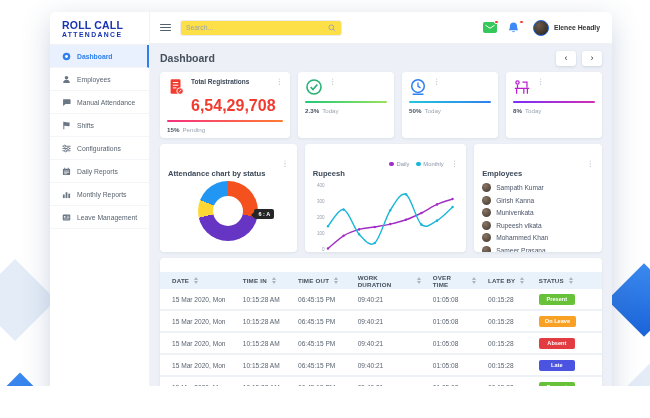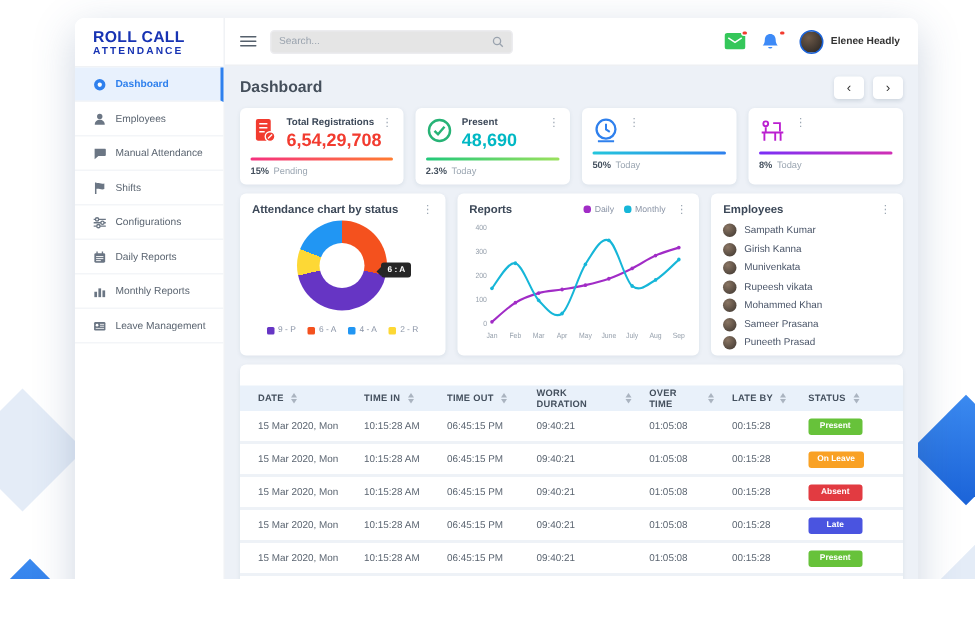--- a/index.html
+++ b/index.html
@@ -29,21 +29,21 @@
               font-size:6.8px; color:#5a6470; cursor:pointer; }
   .nav-item .nico { width:9px; height:9px; margin-right:6px; color:#6b7684; flex-shrink:0; }
   .nav-item.active { background:#e8f1fd; color:#2f80ed; border-right:2px solid #2f80ed; font-weight:700; }
   .nav-item.active .nico { color:#2f80ed; }
 
   
   .rightcol { flex:1; display:flex; flex-direction:column; min-width:0; }
   .topbar { height:32px; background:#fff; border-bottom:1px solid #eef0f3; display:flex; align-items:center; padding:0 12px 0 10px; flex-shrink:0; }
   .burger { width:11px; cursor:pointer; margin-right:9px; }
   .burger i { display:block; height:1.6px; background:#55606c; margin:1.6px 0; border-radius:1px; }
-  .search { display:flex; align-items:center; width:162px; height:16px; background:#e5e5e5; border:1px solid #ececef; border-radius:3px; padding:0 5px; }
+  .search { display:flex; align-items:center; width:162px; height:16px; background:#fde047; border:1px solid #ececef; border-radius:3px; padding:0 5px; }
   .search input { flex:1; border:0; outline:0; background:transparent; font-size:6.8px; color:#555; }
   .search input::placeholder { color:#9aa3ae; }
   .tb-right { margin-left:auto; display:flex; align-items:center; gap:11px; }
   .badge-ico { position:relative; width:14px; height:12px; cursor:pointer; }
   .dot { position:absolute; right:-2px; top:-2px; width:4.5px; height:4.5px; background:#f23b2f; border-radius:50%; border:1px solid #fff; }
   .user { display:flex; align-items:center; gap:5px; cursor:pointer; }
   .avatar { width:16px; height:16px; border-radius:50%; background:radial-gradient(circle at 35% 30%, #6e5a49, #23211f); border:1px solid #1b63d8; }
   .uname { font-size:6.8px; font-weight:700; color:#333; }
 
   
@@ -54,34 +54,34 @@
   .pager button { width:20px; height:15px; background:#fff; border:0; border-radius:3px; box-shadow:0 1px 3px rgba(30,60,90,.15);
                   font-size:9px; line-height:13px; color:#333; cursor:pointer; }
 
   
   .cards { display:flex; gap:8px; margin:4px 0 6px; }
   .card { flex:1; background:#fff; border-radius:4px; box-shadow:0 1px 3px rgba(30,60,90,.08); padding:6px 7px 5px; }
   .card-top { display:flex; align-items:flex-start; }
   .cico { width:18px; height:18px; margin-right:6px; flex-shrink:0; }
   .ctx { flex:1; min-width:0; }
   .clabel { font-size:6.5px; font-weight:700; color:#3c4858; white-space:nowrap; }
-  .cvalue { font-size:12px; font-weight:800; margin-top:1px; white-space:nowrap; }
+  .cvalue { font-size:16px; font-weight:800; margin-top:12px; white-space:nowrap; }
   .kebab { font-size:7.5px; color:#9aa5b1; cursor:pointer; line-height:1; }
   .cline { height:2px; border-radius:2px; margin:5px 0 4px; }
   .cfoot { font-size:6.2px; color:#9aa5b1; }
   .cfoot b { color:#44505e; margin-right:3px; }
 
   
   .panels { display:flex; gap:8px; height:108px; margin-bottom:6px; }
   .panel { background:#fff; border-radius:4px; box-shadow:0 1px 3px rgba(30,60,90,.08); padding:6px 8px; position:relative; overflow:hidden; }
   .p-donut { flex:1.08; }
   .p-reports { flex:1.3; }
   .p-emps { flex:1; }
   .panel-head { display:flex; align-items:center; justify-content:space-between; }
-  .ptitle { font-size:7.6px; font-weight:700; color:#3c4858; }
+  .ptitle { font-size:7.6px; font-weight:700; color:#3c4858;margin-top:19px; }
 
   .donut-wrap { position:relative; height:66px; display:flex; justify-content:center; margin-top:3px; }
   .donut { position:relative; width:60px; height:60px; }
   .donut-ring { position:absolute; inset:0; border-radius:50%; }
   .donut-hole { position:absolute; inset:15px; border-radius:50%; background:#fff; }
   .tooltip { position:absolute; left:calc(50% + 26px); top:42%; background:#262626; color:#fff; font-size:5.5px; font-weight:700;
              padding:2px 4px; border-radius:2px; white-space:nowrap; }
   .tooltip:before { content:""; position:absolute; left:-3px; top:3px; border:3px solid transparent; border-right-color:#262626; border-left:0; }
   .dlegend { display:flex; justify-content:center; gap:8px; margin-top:4px; }
   .dlegend .li { display:flex; align-items:center; font-size:5.6px; color:#8a94a6; }
@@ -267,24 +267,20 @@
             <div class="cline" style="background: linear-gradient(90deg, rgb(245, 49, 127), rgb(255, 124, 48));"></div>
             <div class="cfoot"><b>15%</b><span>Pending</span></div>
           </div>
 
           <div class="card">
             <div class="card-top">
               <svg class="cico" viewBox="0 0 20 20">
                   <circle cx="10" cy="10" r="7.8" fill="none" stroke="#27b376" stroke-width="1.8"></circle>
                   <path d="M6.3 10.2l2.6 2.6 4.8-5.6" fill="none" stroke="#27b376" stroke-width="1.8"></path>
                 </svg>
-              <div class="ctx">
-                <div class="clabel">Present</div>
-                <div class="cvalue" style="color: rgb(0, 184, 196);">48,690</div>
-              </div>
               <span class="kebab">⋮</span>
             </div>
             <div class="cline" style="background: linear-gradient(90deg, rgb(33, 200, 122), rgb(155, 225, 93));"></div>
             <div class="cfoot"><b>2.3%</b><span>Today</span></div>
           </div>
 
           <div class="card">
             <div class="card-top">
               <svg class="cico" viewBox="0 0 20 20">
                   <circle cx="10" cy="9" r="7" fill="none" stroke="#2f80ed" stroke-width="1.7"></circle>
@@ -338,21 +334,21 @@
                 </span>
               <span class="li">
                   <i class="sw" style="background: rgb(253, 216, 53);"></i>
                   <span>2 - R</span>
                 </span>
             </div>
           </div>
 
           <div class="panel p-reports">
             <div class="panel-head">
-              <span class="ptitle">Reports</span>
+              <span class="ptitle">Rupeesh</span>
               <span class="rleg">
                 <span class="li">
                     <i class="ldot" style="background: rgb(161, 44, 198);"></i>
                     <span>Daily</span>
                   </span>
                 <span class="li">
                     <i class="ldot" style="background: rgb(22, 182, 216);"></i>
                     <span>Monthly</span>
                   </span>
                 <span class="kebab">⋮</span>

